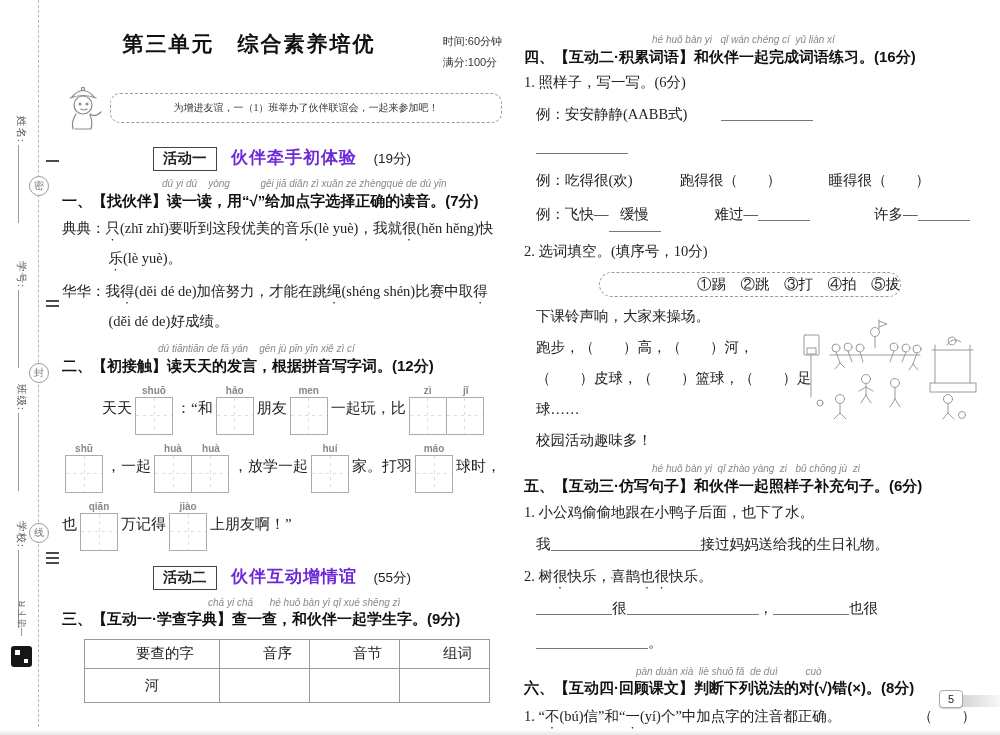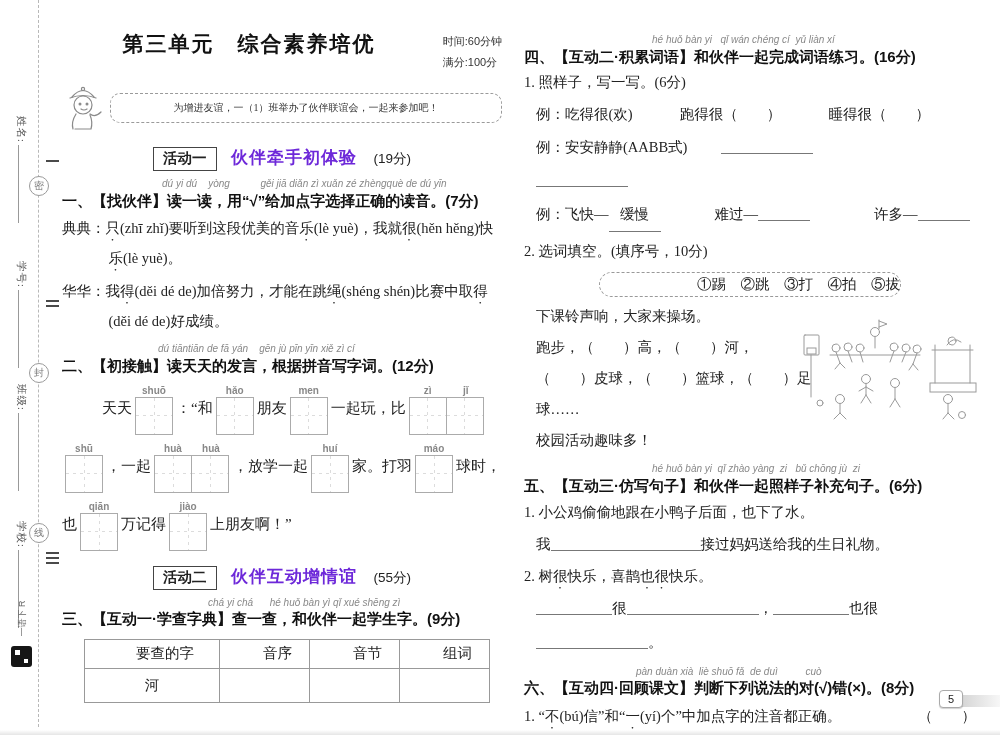--- a/index.html
+++ b/index.html
@@ -294,22 +294,22 @@
   </div>
 
   <div class="col-right">
 
     <div class="sec" style="margin-top:0;">
       <div class="py" style="padding-left:128px;">hé huǒ bàn yi   qǐ wán chéng cí  yǔ liàn xí</div>
       <div class="h">四、【互动二·积累词语】和伙伴一起完成词语练习。(16分)</div>
     </div>
 
     <div class="qlabel">1. 照样子，写一写。(6分)</div>
+    <div class="exline"><span>例：安安静静(AABB式)</span><span class="gap" style="width: 34px;"></span><span class="blank" style="width: 92px;"></span><span class="gap" style="width: 74px;"></span><span class="blank" style="width: 92px;"></span></div>
     <div class="exline">例：吃得很(欢)　　　 跑得很（　　）　　　 睡得很（　　）</div>
-    <div class="exline"><span>例：安安静静(AABB式)</span><span class="gap" style="width: 34px;"></span><span class="blank" style="width: 92px;"></span><span class="gap" style="width: 74px;"></span><span class="blank" style="width: 92px;"></span></div>
     <div class="exline"><span>例：飞快—</span><span class="ul" style="width: 52px;">缓慢</span><span class="gap" style="width: 54px;"></span><span>难过—</span><span class="blank" style="width: 52px;"></span><span class="gap" style="width: 64px;"></span><span>许多—</span><span class="blank" style="width: 52px;"></span></div>
 
     <div class="qlabel" style="margin-top:4px;">2. 选词填空。(填序号，10分)</div>
     <div class="options">①踢　②跳　③打　④拍　⑤拔</div>
 
     <div class="q2wrap">
       <div>
           <div class="qline">下课铃声响，大家来操场。</div>
           <div class="qline">跑步，（　　）高，（　　）河，</div>
           <div class="qline">（　　）皮球，（　　）篮球，（　　）足球……</div>

